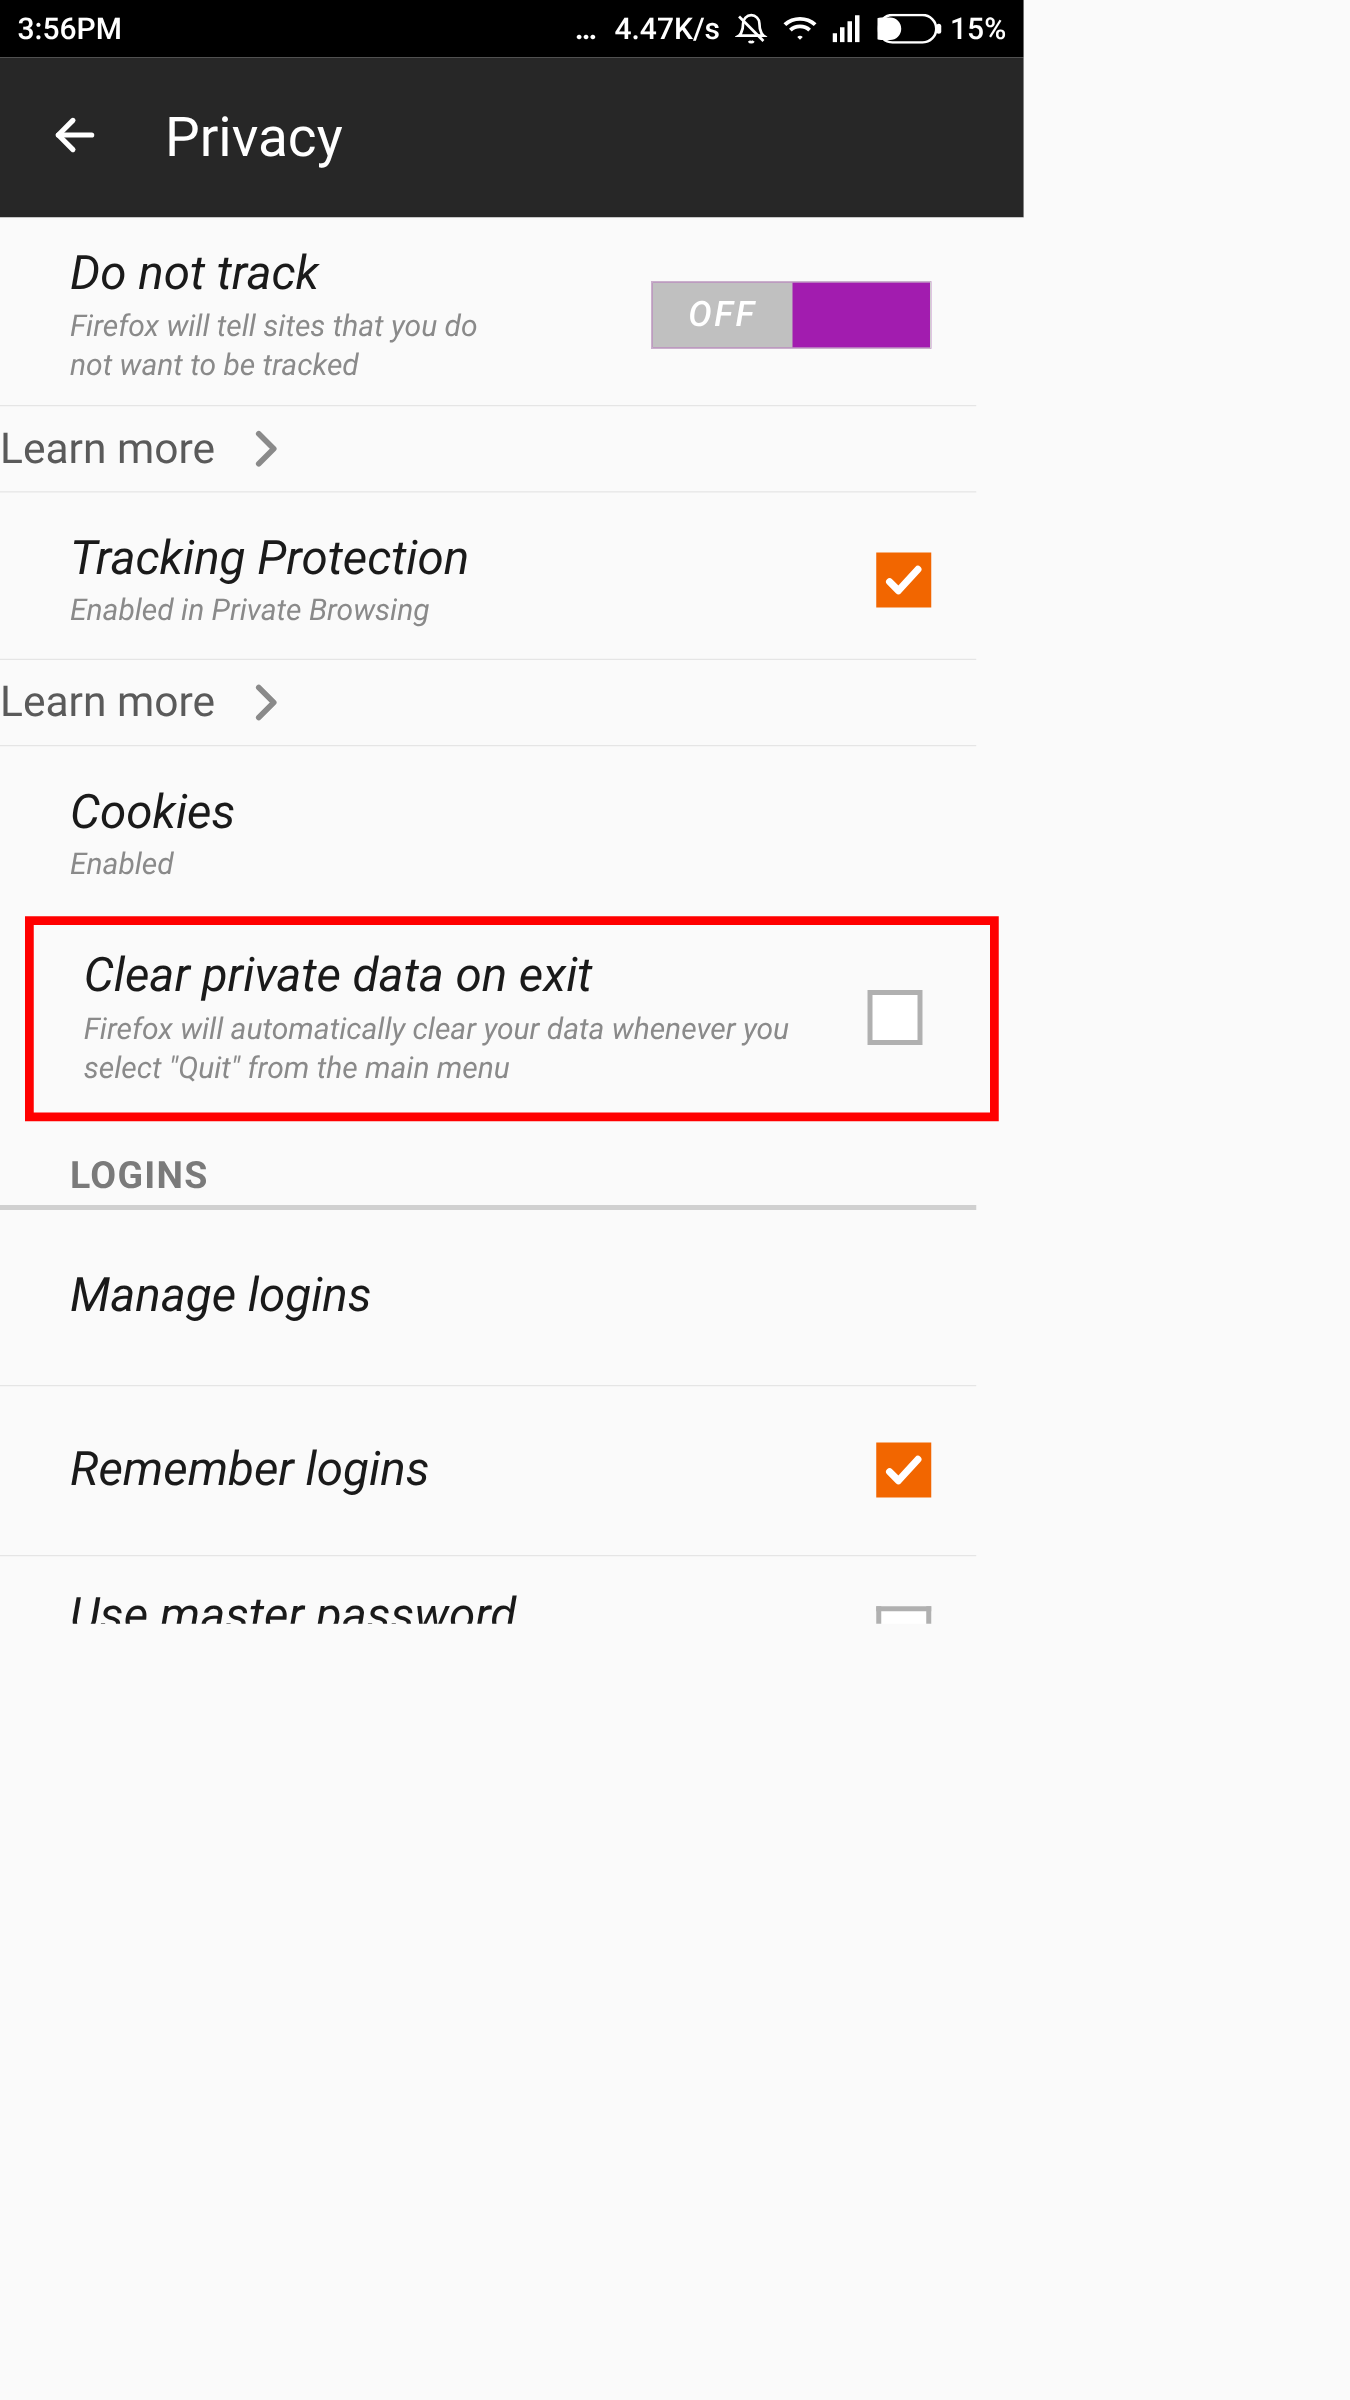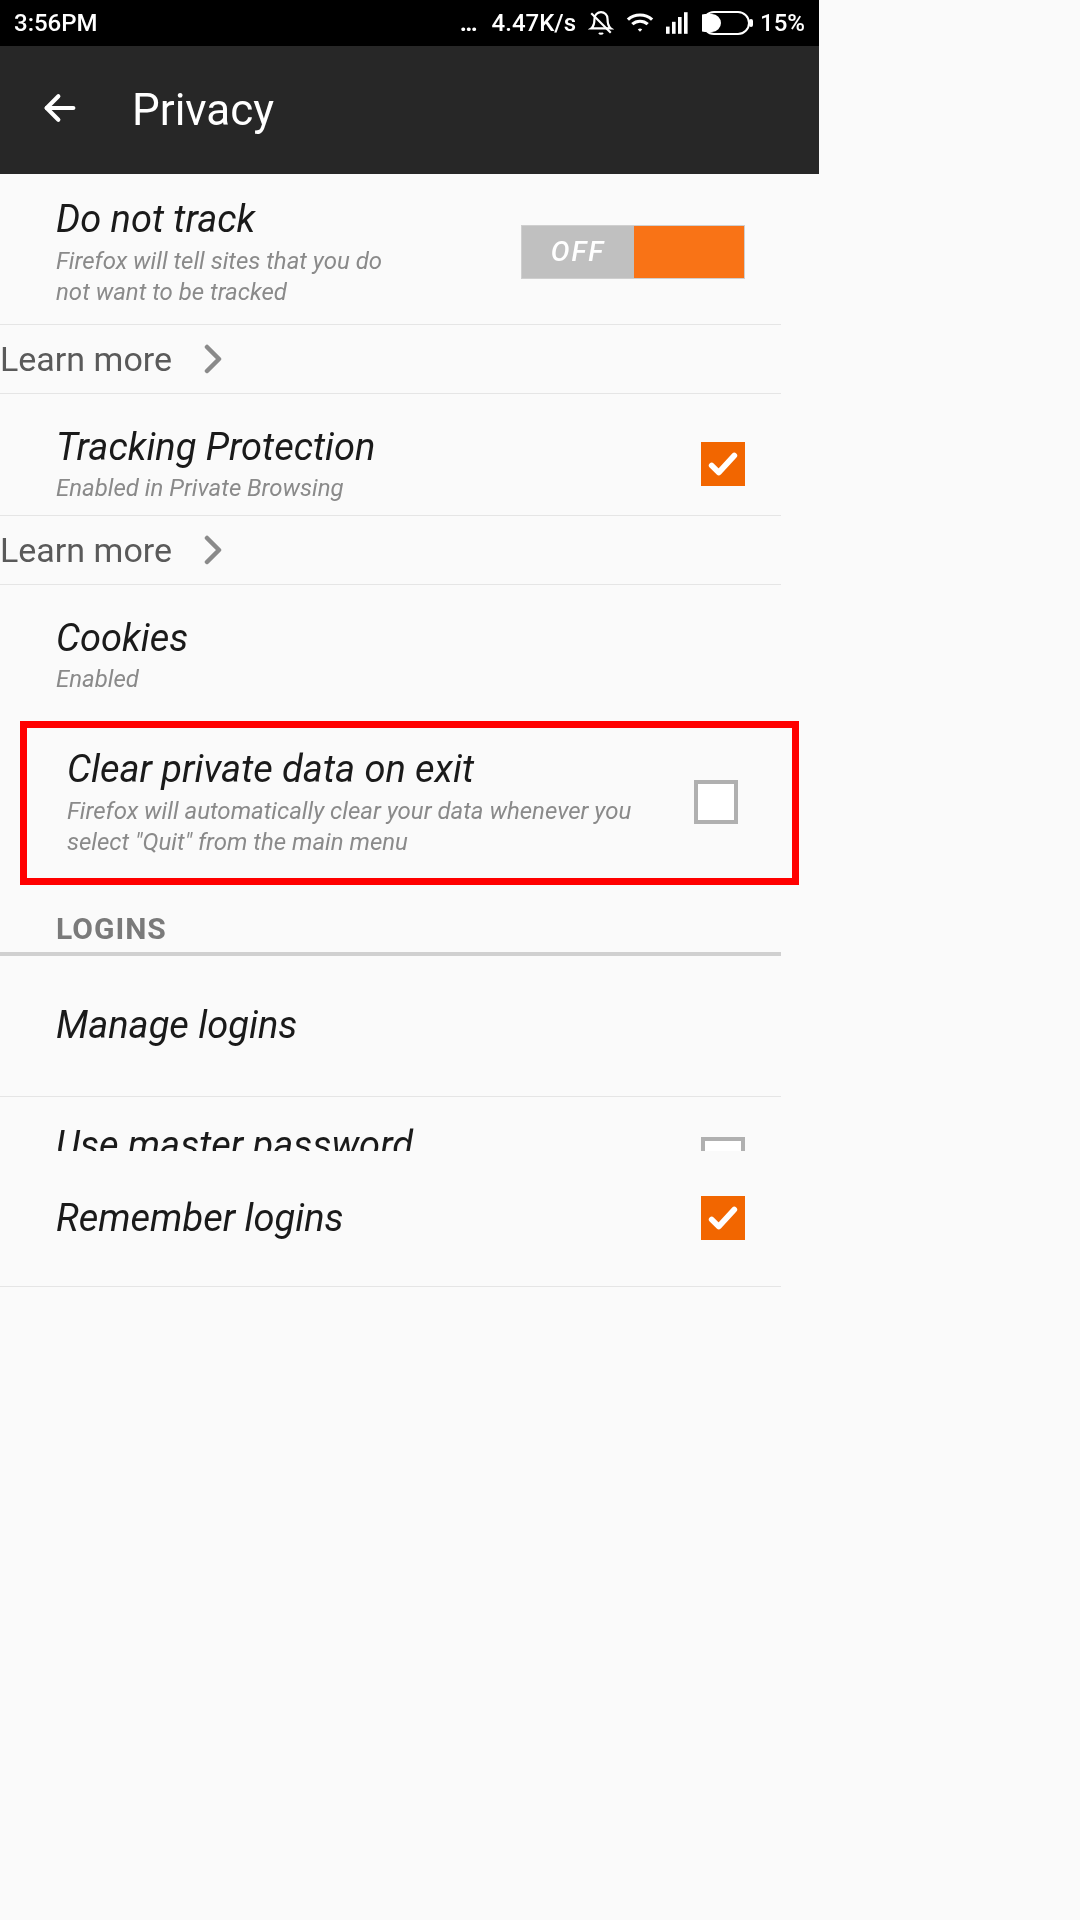--- a/index.html
+++ b/index.html
@@ -21,21 +21,21 @@
   
   .content { background: #fafafa; }
   .row { padding: 16px 0 16px 56px; border-bottom: 1px solid #e5e5e5; display: flex; align-items: center; margin: 0 38px 0 0; font-style: italic; }
   .row.no-divider { border-bottom: none; }
   .row .text { flex: 1 1 auto; padding-right: 8px; }
   .row .title { font-size: 38px; color: #1a1a1a; font-weight: 400; line-height: 1.25; }
   .row .subtitle { font-size: 24px; color: #8a8a8a; line-height: 1.3; margin-top: 2px; }
   .row .control { flex: 0 0 auto; padding-right: 36px; display:flex; align-items:center; }
 
   
-  .off-toggle { width: 224px; height: 54px; background: #f97316; border: 1px solid #cfcfcf; position: relative; }
+  .off-toggle { width: 224px; height: 54px; background: #a21caf; border: 1px solid #cfcfcf; position: relative; }
   .off-thumb { position: absolute; left: 0; top: 0; width: 112px; height: 100%; background: #c0c0c0; display: flex; align-items: center; justify-content: center; color: #fff; font-size: 28px; letter-spacing: 2px; font-weight: 500; }
 
   
   .learn-row { display: flex; align-items: center; justify-content: flex-start; padding: 14px 74px 14px 0; border-bottom: 1px solid #e5e5e5; margin-right: 38px; gap: 32px; }
   .learn-row .label { font-size: 34px; color: #5a5a5a; }
 
   
   .checkbox { width: 44px; height: 44px; border: 4px solid #b0b0b0; background: #fff; }
   .checkbox.checked { background: #f26600; border: none; display: flex; align-items: center; justify-content: center; }
 
@@ -114,21 +114,21 @@
 
   <div class="learn-row">
     <span class="label">Learn more</span>
     <span class="chevron">
       <svg width="18" height="30" viewBox="0 0 12 20" fill="none" stroke="#8a8a8a" stroke-width="3" stroke-linecap="round" stroke-linejoin="round">
         <polyline points="2 2 10 10 2 18"></polyline>
       </svg>
     </span>
   </div>
 
-  <div class="row" style="padding-top:30px; padding-bottom:10px;">
+  <div class="row" style="padding-top:30px; padding-bottom:22px;">
     <div class="text">
       <div class="title">Tracking Protection</div>
       <div class="subtitle">Enabled in Private Browsing</div>
     </div>
     <div class="control">
       <div class="checkbox checked">
         <svg width="34" height="34" viewBox="0 0 24 24" fill="none" stroke="#fff" stroke-width="4" stroke-linecap="round" stroke-linejoin="round">
           <polyline points="4 13 9 18 20 6"></polyline>
         </svg>
       </div>
@@ -166,35 +166,35 @@
   <div class="section-header">
     <div class="label">LOGINS</div>
   </div>
 
   <div class="row" style="padding-top:46px; padding-bottom:46px;">
     <div class="text">
       <div class="title">Manage logins</div>
     </div>
   </div>
 
-  <div class="row no-divider" style="padding-top:44px; padding-bottom:0; overflow:hidden; height:54px;">
-    <div class="text">
-      <div class="title">Use master password</div>
-    </div>
-    <div class="control">
-      <div class="checkbox" style="height:18px; border-bottom:none;"></div>
-    </div>
-  </div>
-
   <div class="row" style="padding-top:44px; padding-bottom:44px;">
     <div class="text">
       <div class="title">Remember logins</div>
     </div>
     <div class="control">
       <div class="checkbox checked">
         <svg width="34" height="34" viewBox="0 0 24 24" fill="none" stroke="#fff" stroke-width="4" stroke-linecap="round" stroke-linejoin="round">
           <polyline points="4 13 9 18 20 6"></polyline>
         </svg>
       </div>
     </div>
   </div>
 
+  <div class="row no-divider" style="padding-top:44px; padding-bottom:0; overflow:hidden; height:54px;">
+    <div class="text">
+      <div class="title">Use master password</div>
+    </div>
+    <div class="control">
+      <div class="checkbox" style="height:18px; border-bottom:none;"></div>
+    </div>
+  </div>
+
 </div>
 
 </body></html>

